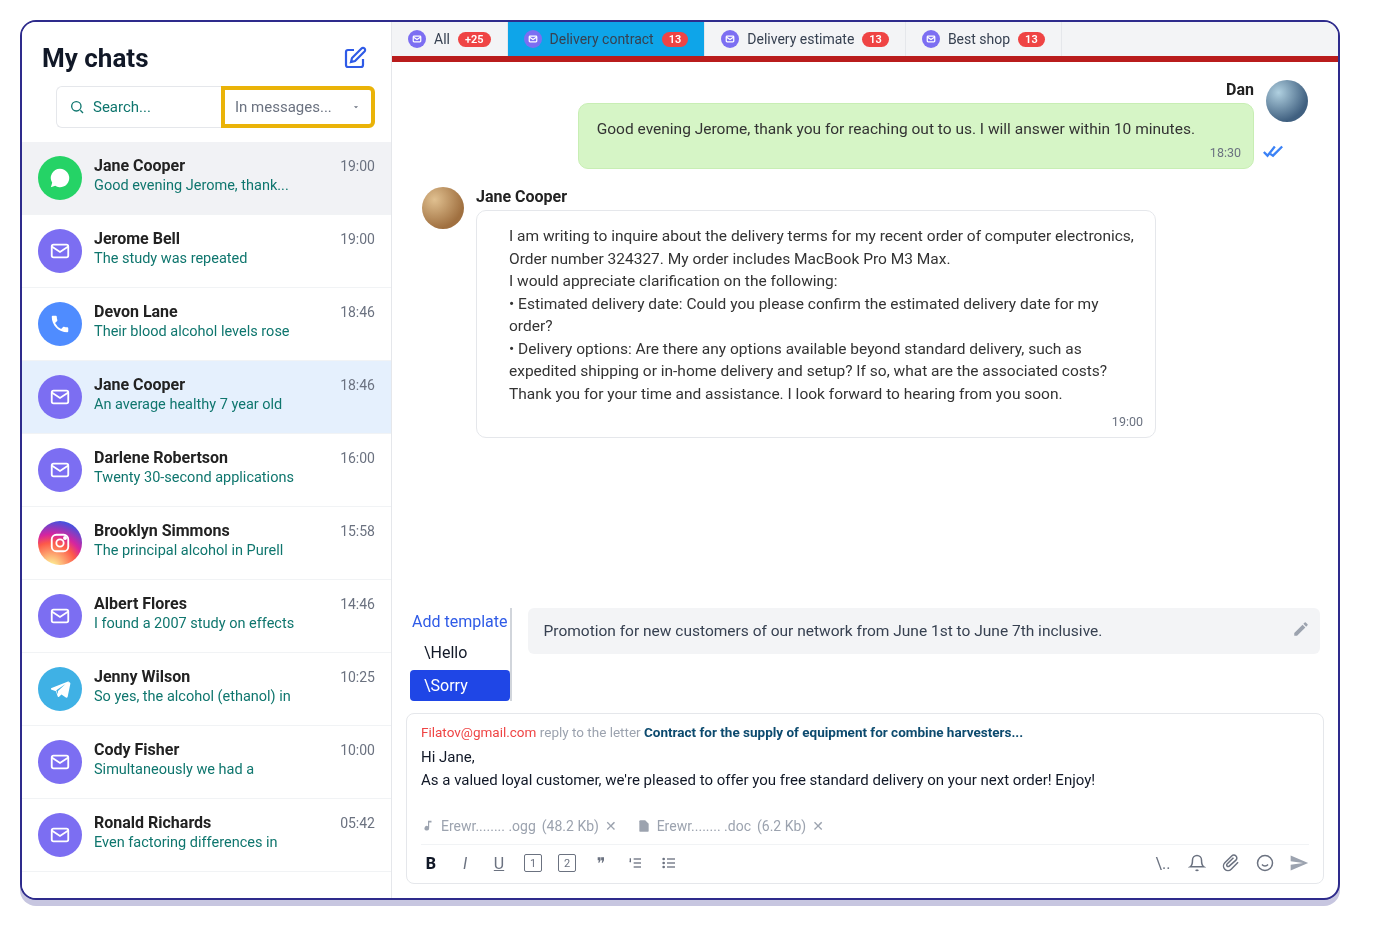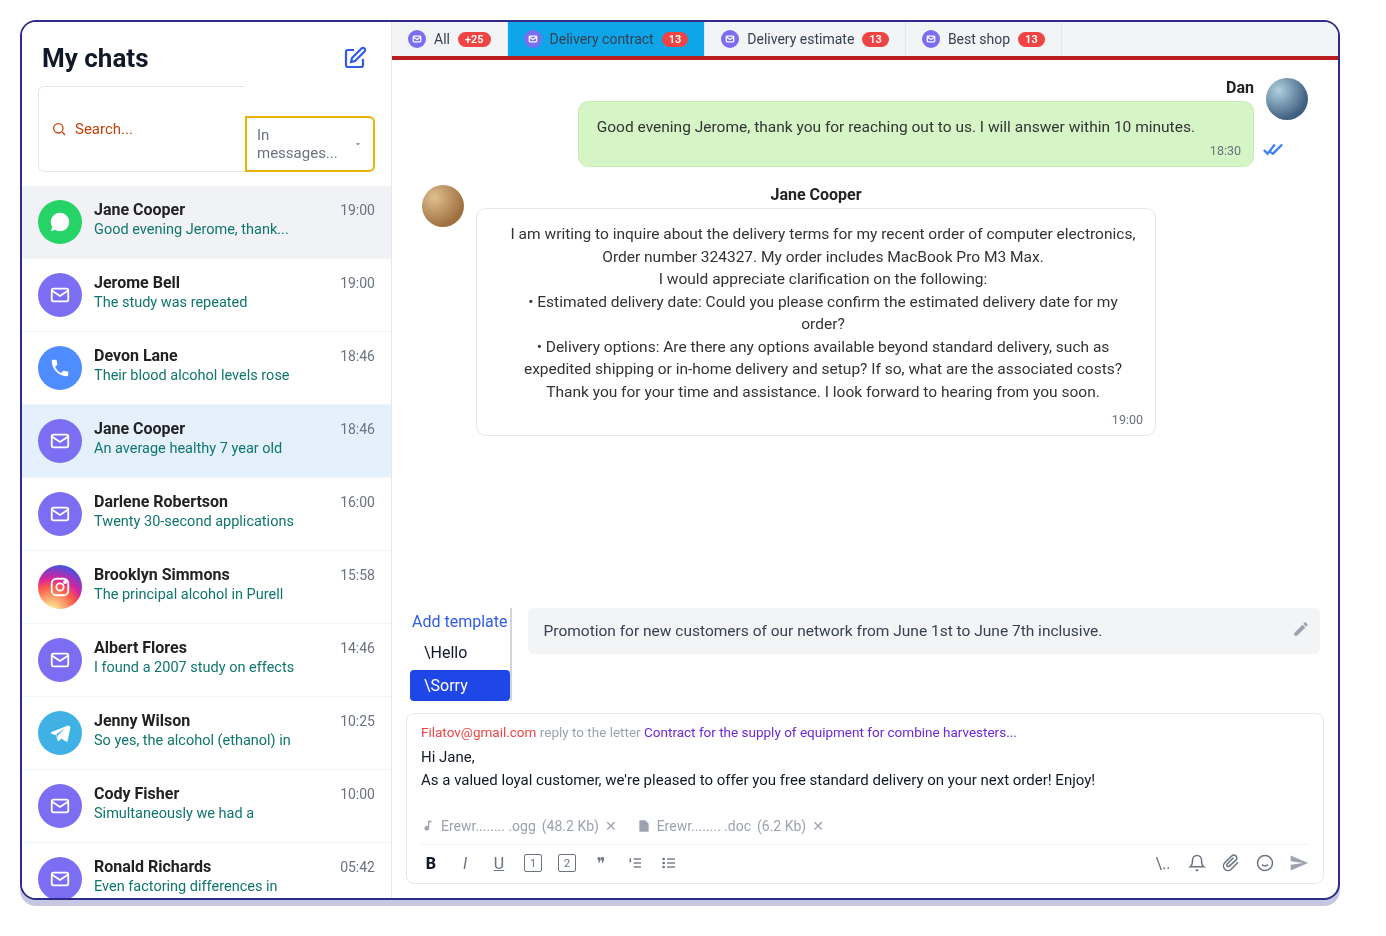--- a/index.html
+++ b/index.html
@@ -3,66 +3,66 @@
 <meta charset="utf-8">
 <style>
 * { margin: 0; padding: 0; box-sizing: border-box; font-family: -apple-system, BlinkMacSystemFont, "Segoe UI", Roboto, sans-serif; }
 body { background: #fff; padding: 20px; }
 .app-window { width: 1320px; height: 880px; border: 2px solid #2e2b8c; border-radius: 16px; display: flex; overflow: hidden; background: #fff; box-shadow: 0 6px 0 0 #2e2b8c44; }
 .sidebar { width: 370px; border-right: 1px solid #e5e7eb; display: flex; flex-direction: column; background:#fff; }
 .sb-header { padding: 20px 20px 12px 20px; display:flex; align-items:center; justify-content: space-between; }
 .sb-title { font-size: 26px; font-weight: 700; color:#111827; }
 .compose-btn { width:32px; height:32px; display:flex; align-items:center; justify-content:center; color:#2f5be7; cursor:pointer; }
 .sb-search-row { padding: 0 16px 14px 16px; display:flex; gap:0; }
-.search-box { flex:1; display:flex; align-items:center; gap:8px; padding:8px 12px; border:1px solid #e5e7eb; border-right:none; border-radius:6px 0 0 6px; color:#c2410c; font-size:15px; }
-.search-filter { width:130px; display:flex; align-items:center; justify-content:space-between; padding:8px 10px; border:2px solid #eab308; border-radius:0 6px 6px 0; color:#6b7280; font-size:15px;margin-top:30px; }
+.search-box { flex:1; display:flex; align-items:center; gap:8px; padding:8px 12px; border:1px solid #e5e7eb; border-right:none; border-radius:6px 0 0 6px; color:#0f766e; font-size:15px;margin-left:18px; }
+.search-filter { width:154px; display:flex; align-items:center; justify-content:space-between; padding:8px 10px; border:4px solid #eab308; border-radius:0 6px 6px 0; color:#6b7280; font-size:15px; }
 .chat-list { flex:1; overflow:auto; }
 .chat-item { display:flex; align-items:flex-start; gap:12px; padding:14px 16px; border-bottom:1px solid #f1f3f5; cursor:pointer; }
 .chat-item.active { background:#f1f2f5; }
 .chat-item.selected { background:#e5f0fd; }
 .avatar { width:44px; height:44px; border-radius:50%; display:flex; align-items:center; justify-content:center; flex-shrink:0; }
 .avatar.whatsapp { background:#25D366; }
 .avatar.mail { background:#7c6ef2; }
 .avatar.phone { background:#4f8cff; }
 .avatar.instagram { background: radial-gradient(circle at 30% 107%, #fdf497 0%, #fdf497 5%, #fd5949 45%,#d6249f 60%,#285AEB 90%); }
 .avatar.telegram { background:#3fb1e5; }
 .avatar svg { width:22px; height:22px; color:#fff; }
 .ci-body { flex:1; min-width:0; }
 .ci-top { display:flex; justify-content:space-between; align-items:center; }
 .ci-name { font-weight:700; font-size:16px; color:#222; }
 .ci-time { font-size:14px; color:#6b7280; }
 .ci-preview { font-size:14.5px; color:#0f766e; white-space:nowrap; overflow:hidden; text-overflow:ellipsis; margin-top:2px; }
 .main { flex:1; display:flex; flex-direction:column; }
-.tabs { display:flex; background:#f3f4f6; border-bottom:4px solid #b91c1c; }
+.tabs { display:flex; background:#f3f4f6; border-bottom:6px solid #b91c1c; }
 .tab { display:flex; align-items:center; gap:8px; padding:8px 16px; font-size:14px; color:#374151; cursor:pointer; border-right:1px solid #e5e7eb; }
 .tab.active { background:#0ea5e9; }
 .tab-icon { width:18px; height:18px; border-radius:50%; background:#7c6ef2; color:#fff; display:flex; align-items:center; justify-content:center; font-size:10px; }
 .badge { background:#ef4444; color:#fff; border-radius:10px; padding:1px 7px; font-size:11px; font-weight:600; }
-.convo { flex:1; overflow:auto; padding:18px 30px 10px 30px;text-align:center; }
+.convo { flex:1; overflow:auto; padding:18px 30px 10px 30px; }
 .msg-row { display:flex; gap:12px; margin-bottom:18px; }
 .msg-row.right { justify-content:flex-end; }
 .msg-user-av { width:42px; height:42px; border-radius:50%; background:#d1d5db; display:flex; align-items:center; justify-content:center; flex-shrink:0; overflow:hidden; }
 .msg-user-av.photo1{ background: radial-gradient(circle at 30% 30%, #e0c090, #a07040 70%); }
 .msg-user-av.photo2{ background: radial-gradient(circle at 30% 30%, #b0d0e0, #406080 70%); }
 .sender-name { font-weight:700; font-size:16px; color:#222; margin-bottom:4px; }
 .bubble { border:1px solid #e5e7eb; border-radius:10px; padding:14px 18px; font-size:15.5px; line-height:1.45; color:#333; max-width:680px; position:relative; }
 .bubble.green { background:#d6f5c6; border-color:#c8eeb4; }
 .bubble-time { position:absolute; bottom:6px; right:12px; font-size:12.5px; color:#6b7280; }
 .template-bar { display:flex; gap:16px; padding:10px 18px 12px 18px; align-items:flex-start; }
 .tmpl-list { display:flex; flex-direction:column; gap:2px; border-right:2px solid #d1d5db; }
 .tmpl-add { color:#2f5be7; font-size:16px; padding:4px 2px; cursor:pointer; }
 .tmpl-item { font-size:16px; color:#111827; padding:6px 14px; border-radius:4px; cursor:pointer; }
 .tmpl-item.sel { background:#1f46e6; color:#fff; }
 .tmpl-preview { flex:1; background:#f3f4f6; border-radius:6px; padding:14px 48px 14px 16px; font-size:15.5px; color:#374151; position:relative; }
 .tmpl-edit { position:absolute; right:10px; top:50%; transform:translateY(-50%); color:#9ca3af; cursor:pointer; }
 .composer { border:1px solid #e5e7eb; margin:0 14px 14px 14px; border-radius:8px; padding:10px 14px 0 14px; display:flex; flex-direction:column; }
 .reply-ctx { font-size:13.5px; margin-bottom:6px; }
 .reply-email { color:#ef4444; }
 .reply-mid { color:#9ca3af; }
-.reply-link { color:#6d28d9; }
+.reply-link { color:#0c4a6e;font-weight:bold; }
 .comp-body { font-size:15px; color:#111827; line-height:1.5; min-height:64px; }
 .attachments { display:flex; gap:20px; padding:8px 0 10px 0; font-size:14px; color:#9ca3af; align-items:center; }
 .att { display:flex; align-items:center; gap:6px; }
 .toolbar { display:flex; align-items:center; justify-content:space-between; border-top:1px solid #f1f3f5; padding:8px 0 10px 0; color:#6b7280; }
 .tb-left, .tb-right { display:flex; gap:14px; align-items:center; }
 .tb-btn { width:20px; height:20px; display:flex; align-items:center; justify-content:center; cursor:pointer; font-size:16px; }
 .tb-btn.bold { font-weight:800; color:#111827; }
 .tb-btn.italic { font-style:italic; }
 .tb-btn.u { text-decoration:underline; }
 .numbox { width:18px; height:18px; border:1.5px solid #6b7280; font-size:11px; border-radius:2px; display:flex; align-items:center; justify-content:center; }

